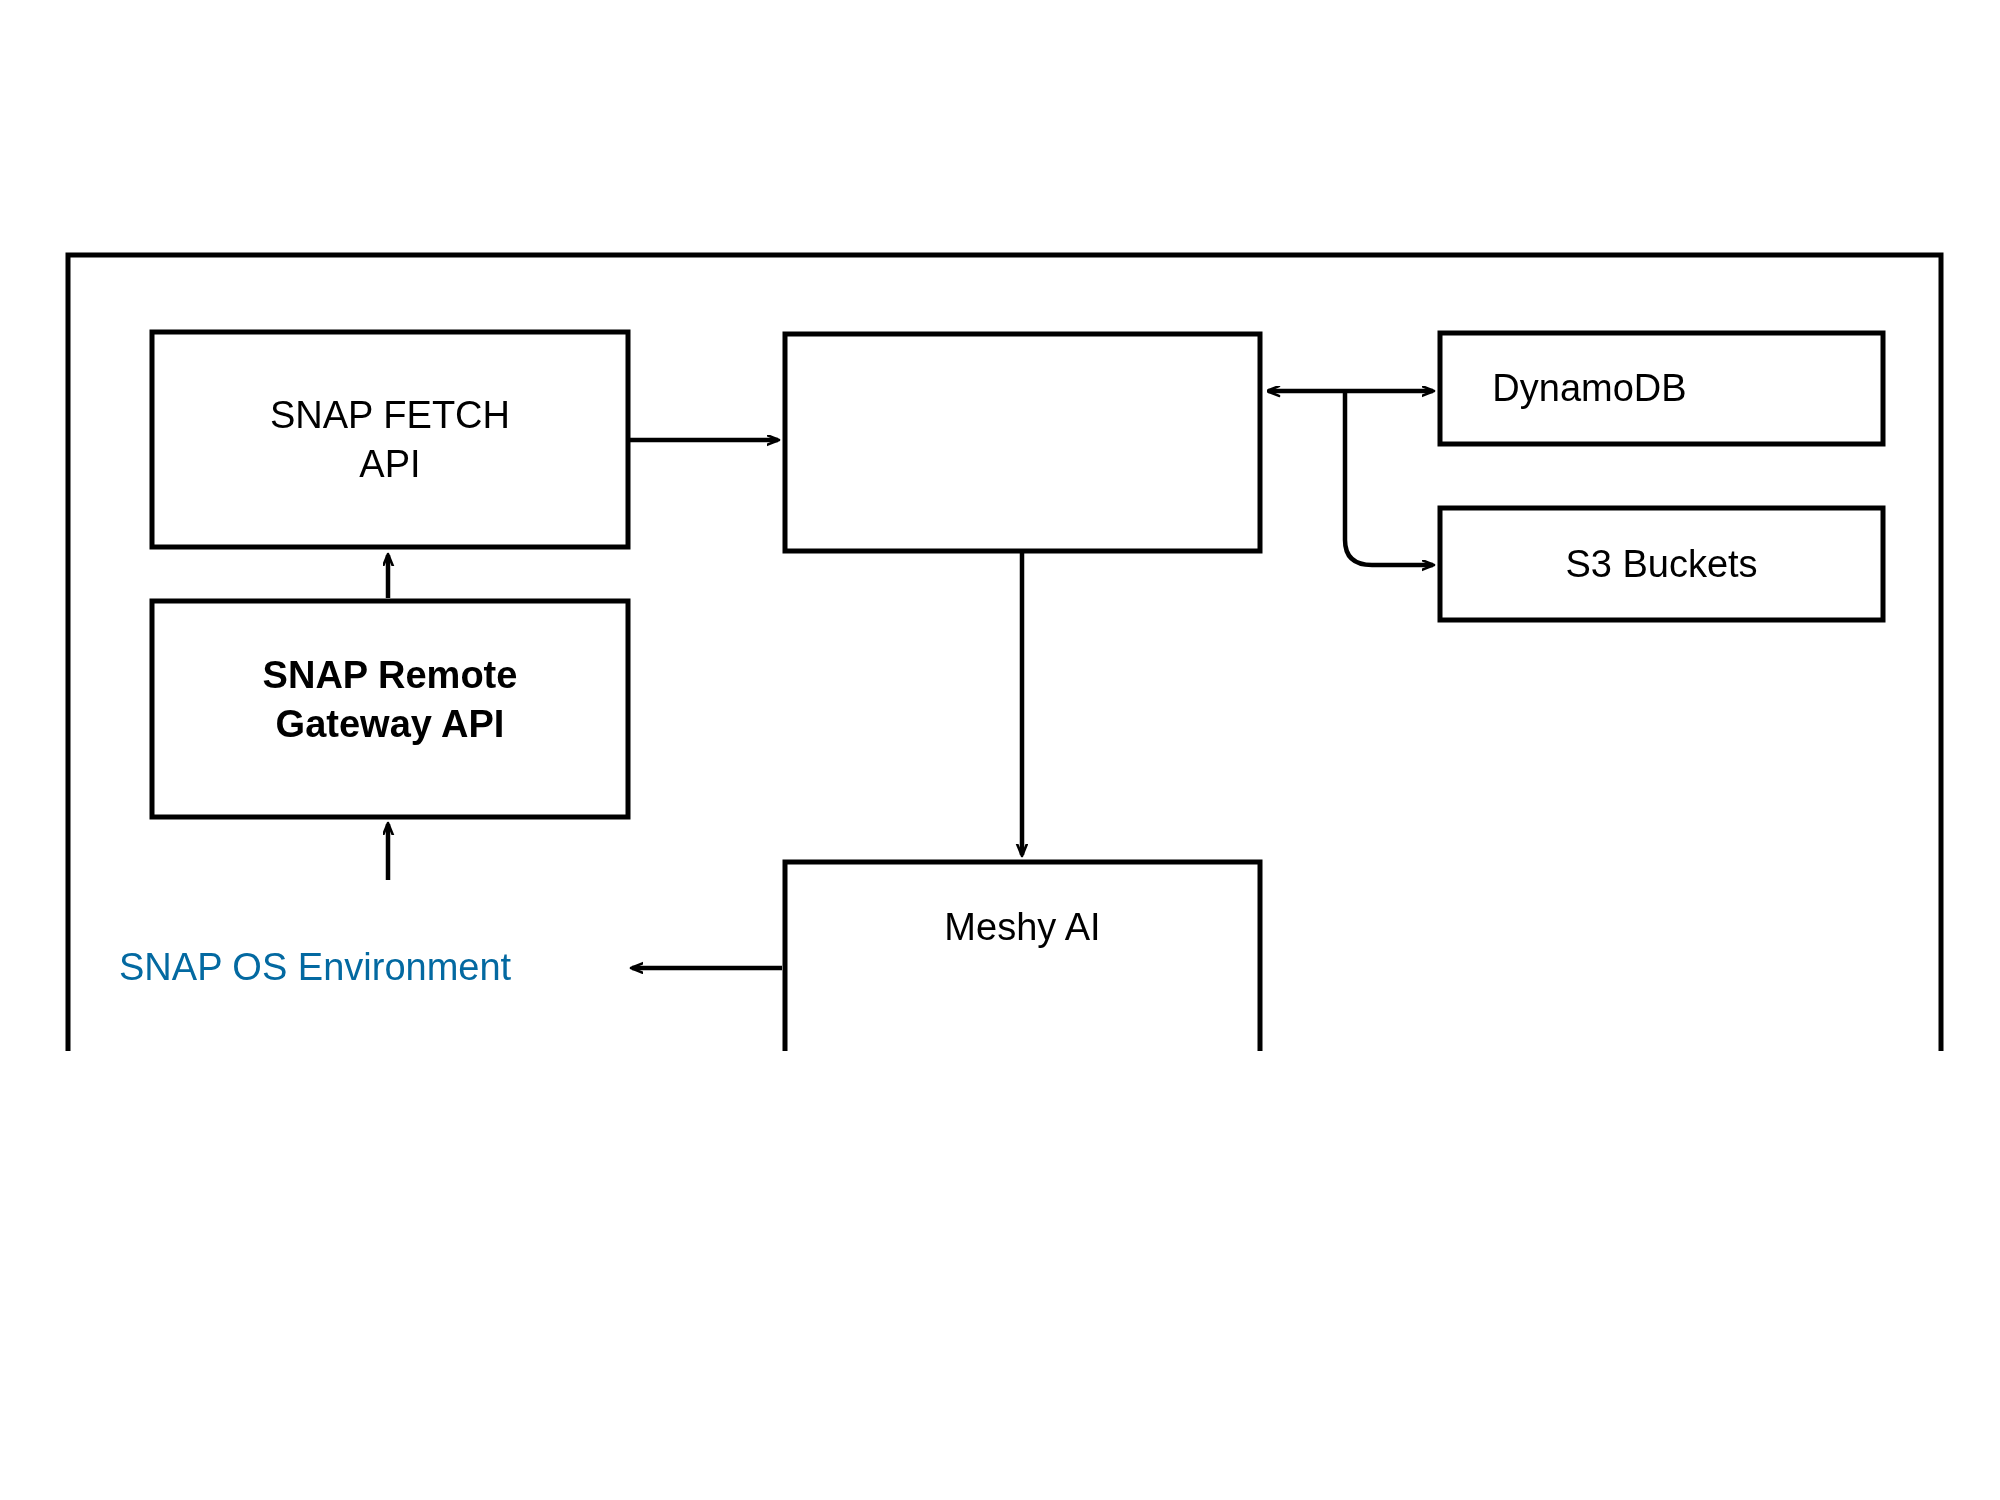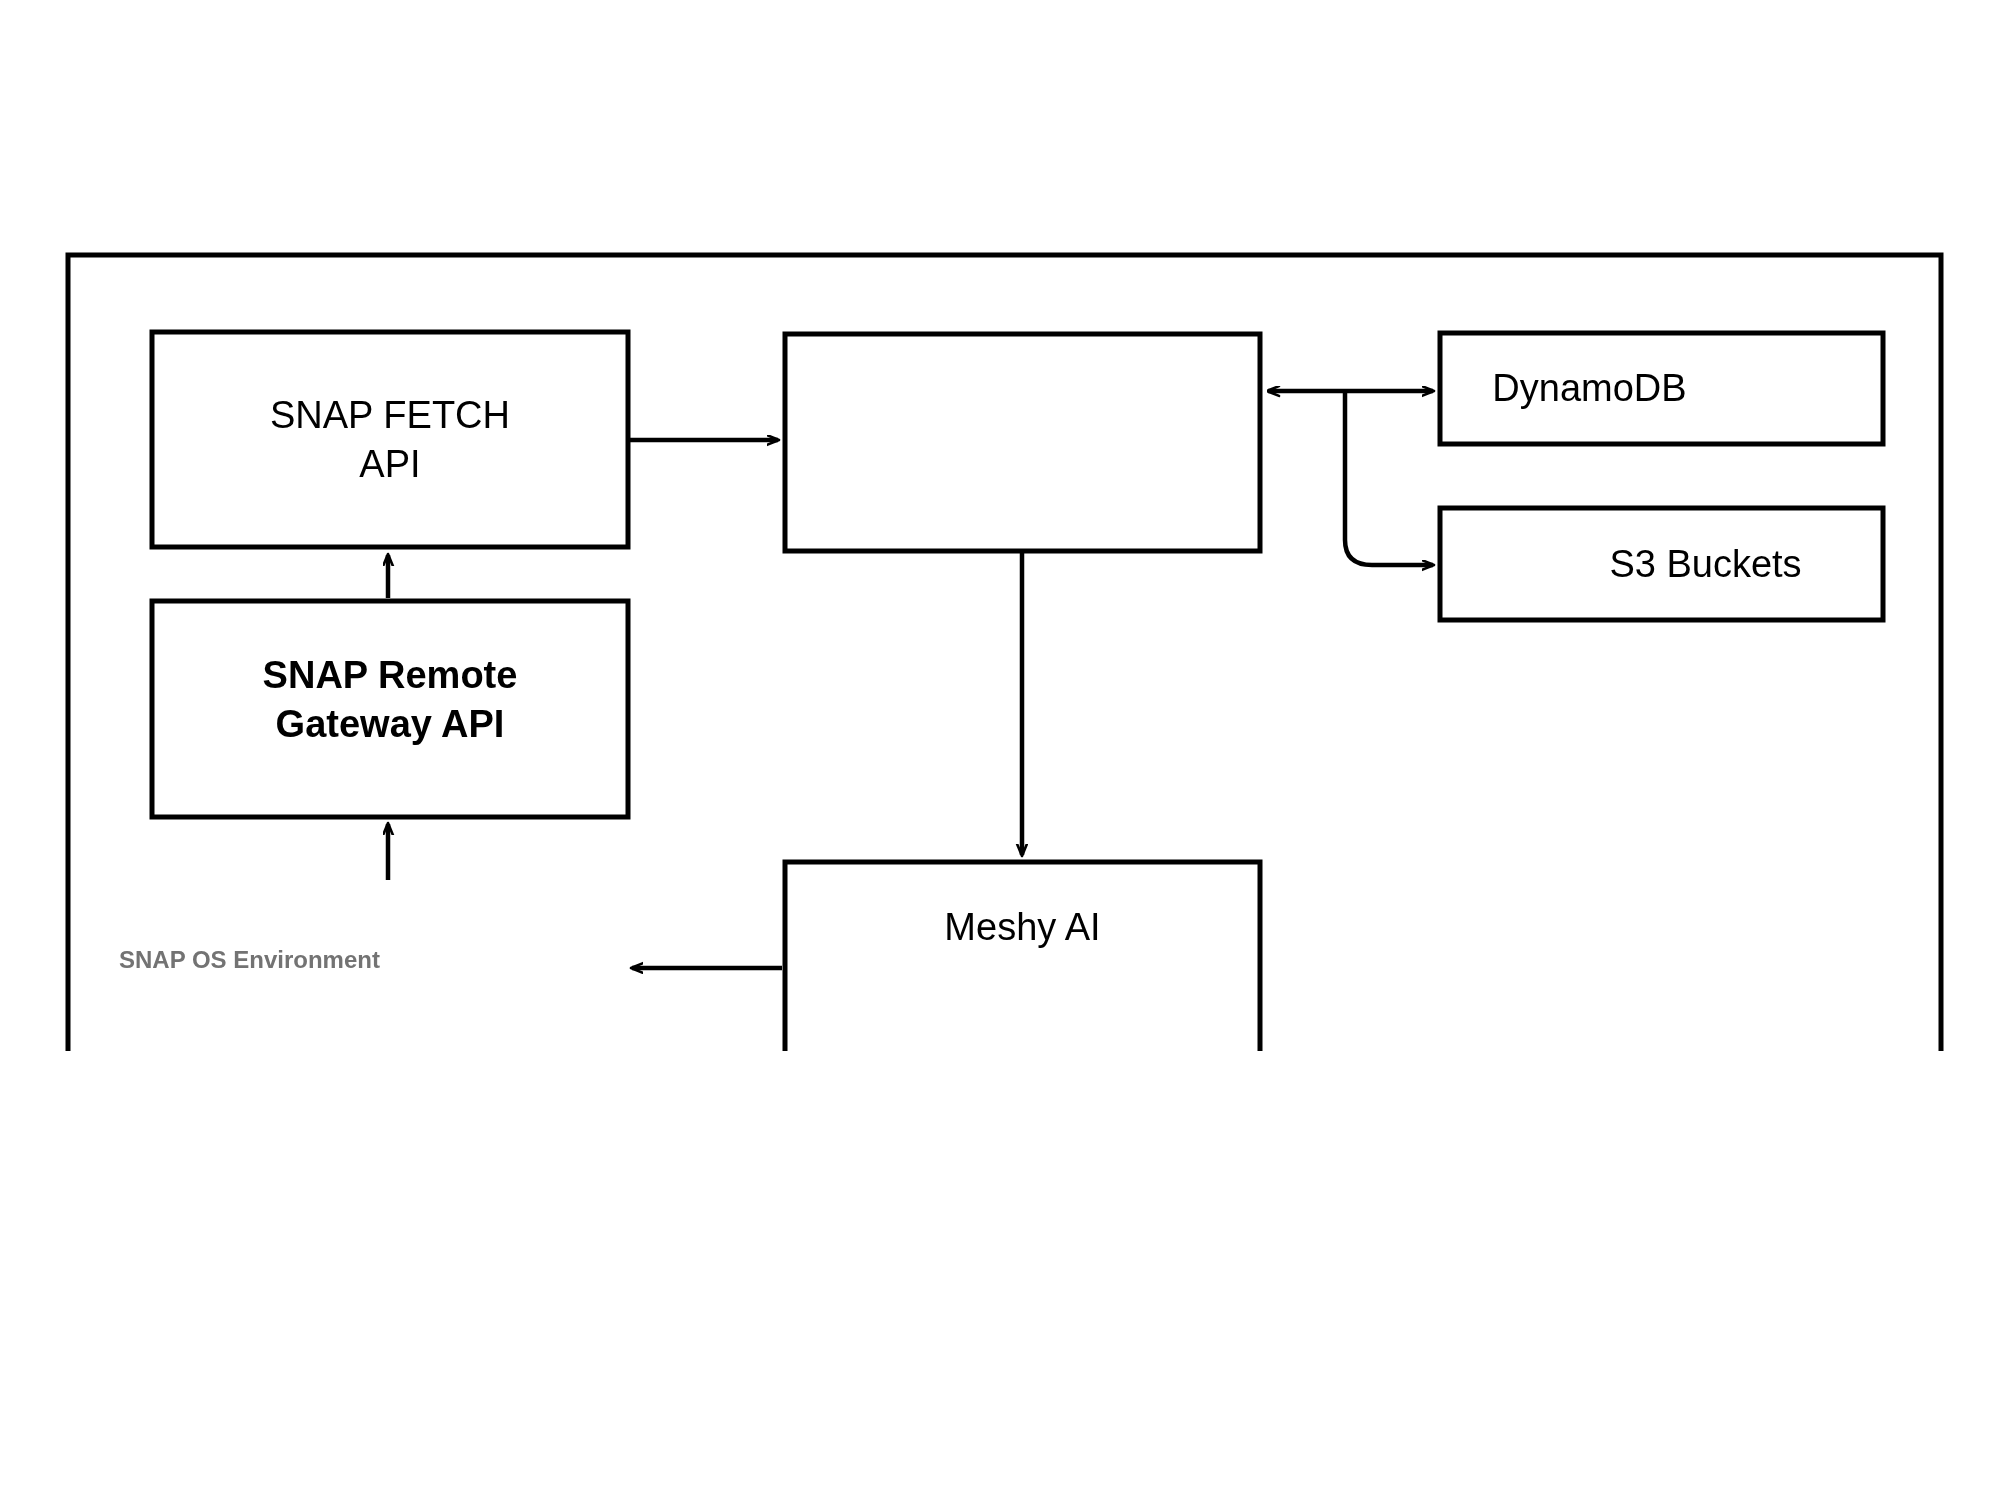--- a/index.html
+++ b/index.html
@@ -28,24 +28,23 @@
     justify-content: center;
     text-align: center;
     color: #000000;
     line-height: 1.28;
     font-size: 38px;
     white-space: pre-line;
     pointer-events: none;
   }
   .plain-label {
     position: absolute;
-    color: #737373;
-    font-size: 24px;
+    color: #0369a1;
+    font-size: 38px;
     white-space: nowrap;
-    font-weight: bold;
   }
   .logo {
     position: absolute;
   }
 </style>
 </head>
 <body>
 
 <div id="canvas">
 
@@ -90,21 +89,21 @@
 
   <div class="node-label" style="left:152px; top:332px; width:476px; height:215px;">SNAP FETCH
 API</div>
 
   <div class="node-label" style="left:152px; top:592px; width:476px; height:216px;font-weight:bold;">SNAP Remote
 Gateway API</div>
 
 
   <div class="node-label" style="left:1368px; top:333px; width:443px; height:111px;">DynamoDB</div>
 
-  <div class="node-label" style="left:1484px; top:508px; width:443px; height:112px;">S3 Buckets</div>
+  <div class="node-label" style="left:1440px; top:508px; width:443px; height:112px;">S3 Buckets</div>
 
   <div class="node-label" style="left:785px; top:862px; width:475px; height:130px;">Meshy AI</div>
 
   <div class="plain-label" style="left:119px; top:946px;">SNAP OS Environment</div>
 
   <div class="logo" style="left:605px; top:1135px; width:205px; height:205px;">
     <svg viewBox="0 0 200 200" width="205" height="205">
 
       <polygon points="12,40 46,26 46,164 12,178" fill="#8c2820"></polygon>
       <polygon points="46,26 100,40 100,164 46,164" fill="#e05243"></polygon>

